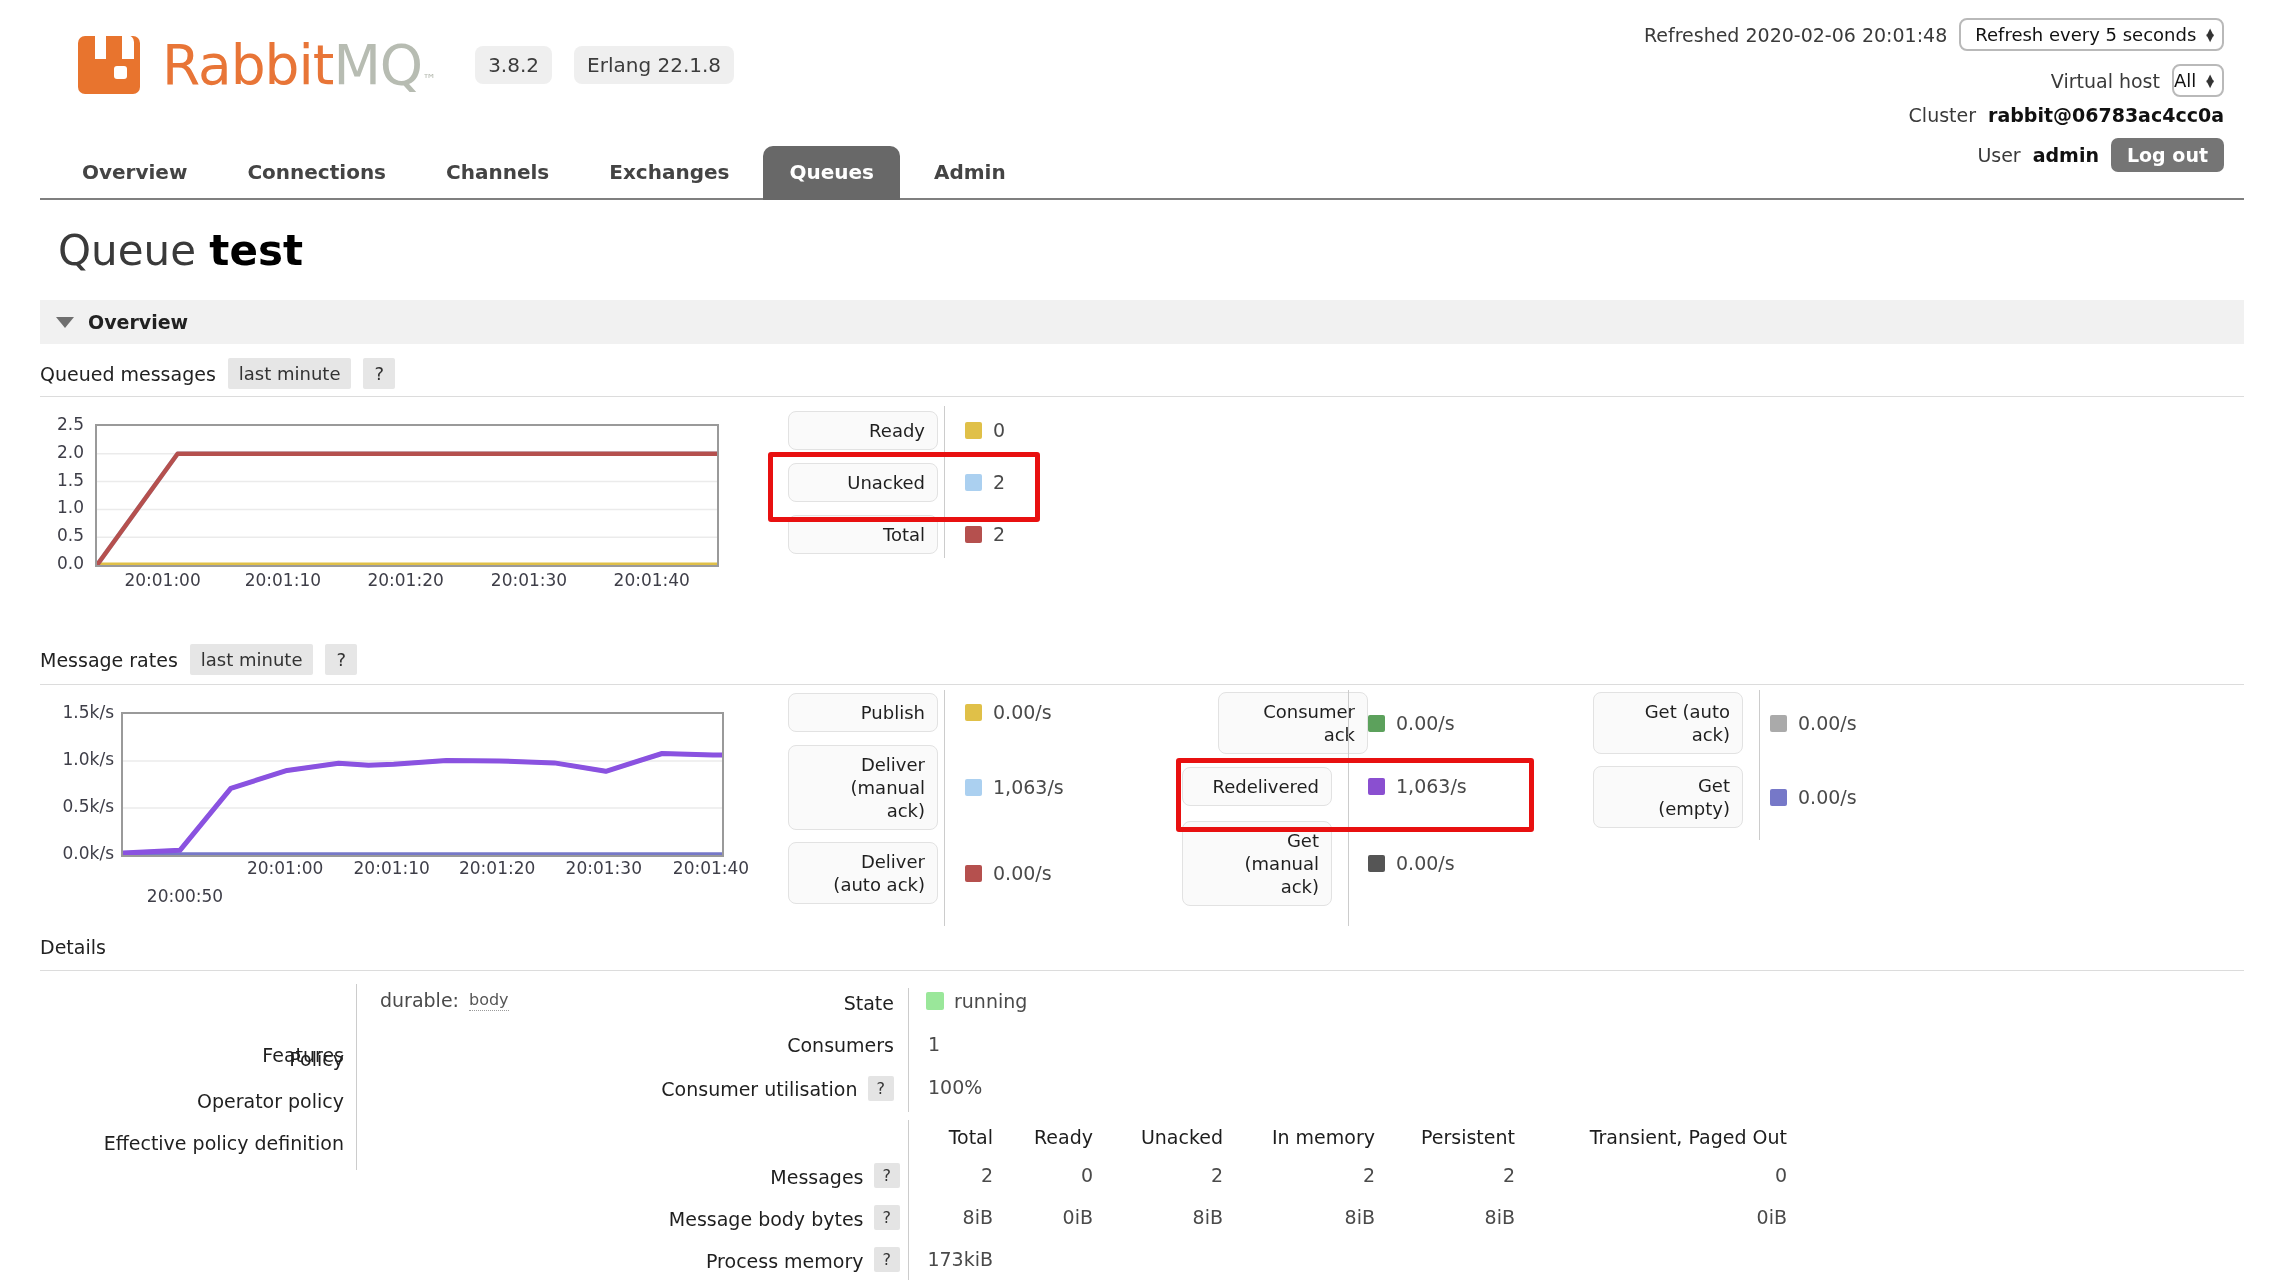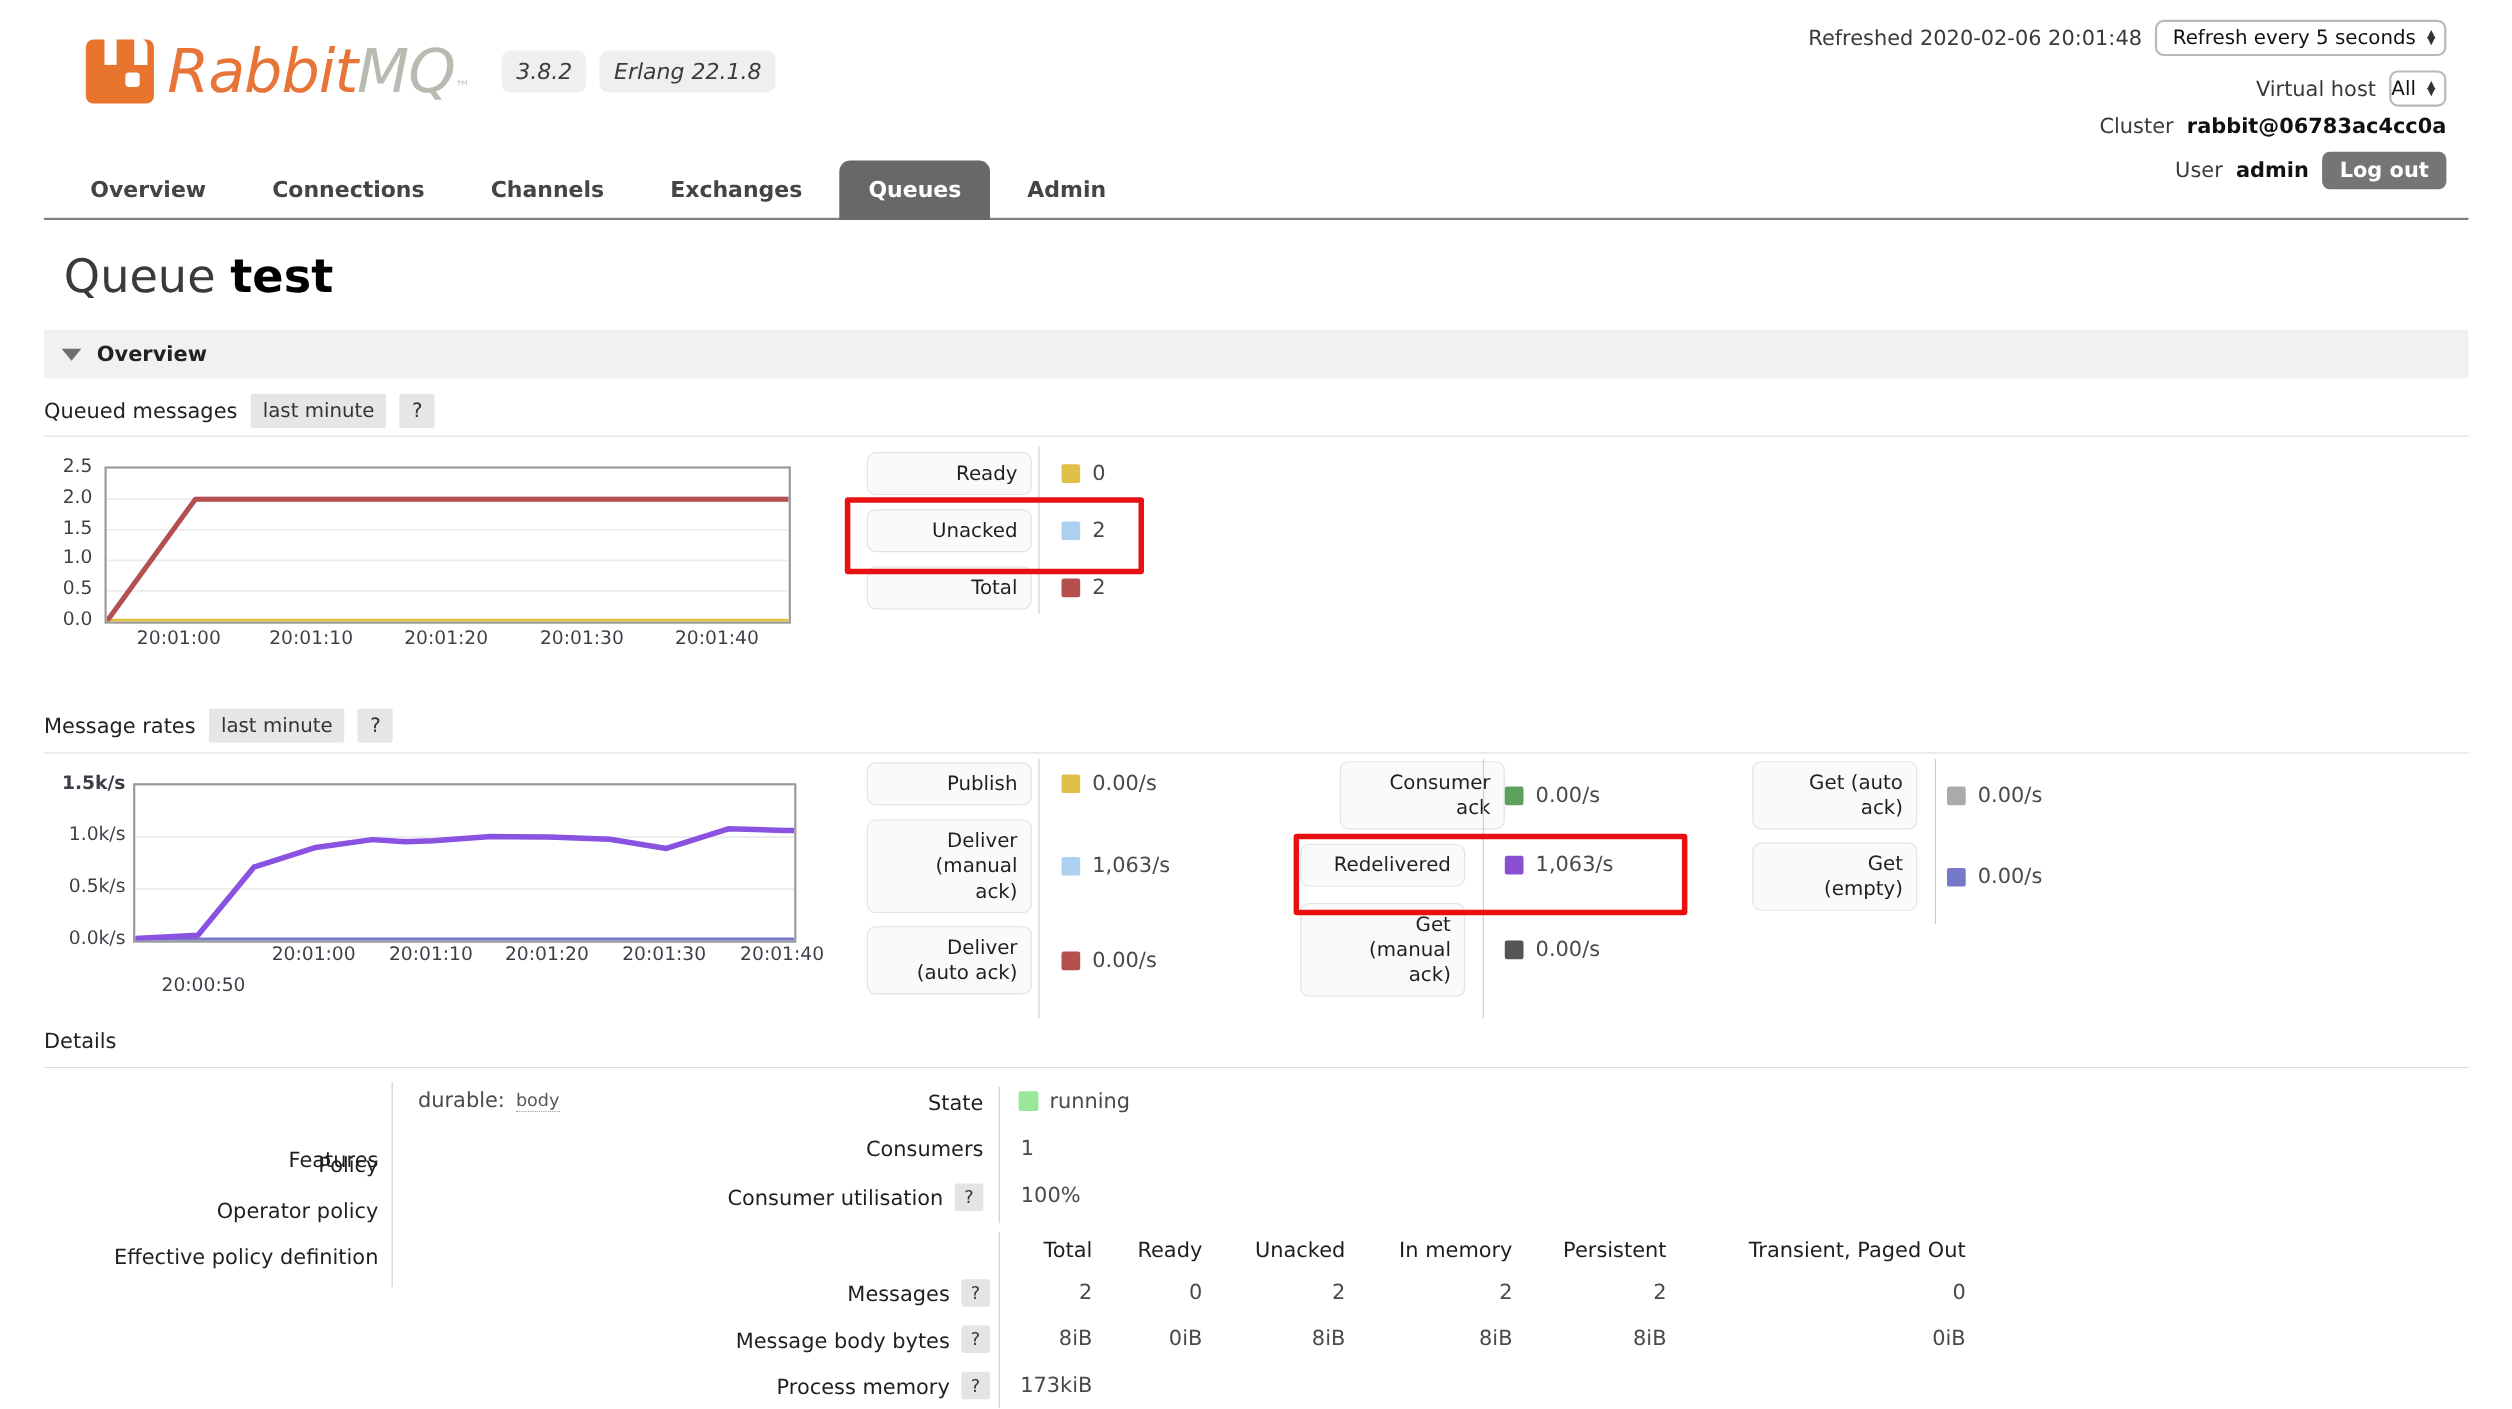--- a/index.html
+++ b/index.html
@@ -1,19 +1,19 @@
 <!DOCTYPE html>
 <html><head>
 <meta charset="utf-8">
 <style>
   html,body{margin:0;padding:0;background:#fff;}
   body{width:2284px;height:1281px;position:relative;font-family:"DejaVu Sans","Liberation Sans",sans-serif;color:#1a1a1a;overflow:hidden;}
 
   
-  .brand-row{position:absolute;left:78px;top:36px;display:flex;align-items:center;gap:12px;font-style:italic;}
+  .brand-row{position:absolute;left:78px;top:36px;display:flex;align-items:center;gap:22px;}
   .logo-icon{width:62px;height:58px;position:relative;background:#e8742e;border-radius:7px;}
   .logo-notch{position:absolute;background:#fff;top:-1px;height:24px;width:11px;}
   .logo-hole{position:absolute;background:#fff;width:13px;height:13px;left:36px;top:30px;border-radius:3px;}
   .brand-text{font-size:55px;letter-spacing:-1px;line-height:1;}
   .brand-rabbit{color:#e87537;}
   .brand-mq{color:#b7bcb2;}
   .brand-tm{font-size:14px;color:#b7bcb2;vertical-align:baseline;}
   .badge{background:#efefef;border-radius:8px;padding:7px 13px;font-size:20px;color:#3c3c3c;white-space:nowrap;}
   .toprow{position:absolute;right:60px;display:flex;align-items:center;gap:12px;font-size:19px;color:#3a3a3a;white-space:nowrap;}
   .bold{font-weight:bold;color:#111;}
@@ -198,21 +198,21 @@
 <div class="redbox" style="left:768px;top:452px;width:262px;height:60px;"></div>
 
 <div class="sec-head" style="top:644px;">
   <span>Message rates</span>
   <span class="mini-badge">last minute</span>
   <span class="mini-badge">?</span>
 </div>
 <div class="hr" style="top:684px;"></div>
 
 <div class="yticks" style="left:20px;top:712px;width:94px;height:141px;">
-    <span style="top: 0px; font-weight: bold;">1.5k/s</span>
+    <span style="top: 0px;">1.5k/s</span>
     <span style="top: 47px;">1.0k/s</span>
     <span style="top: 94px;">0.5k/s</span>
     <span style="top: 141px;">0.0k/s</span>
   </div>
 <div class="plot" style="left:121px;top:712px;width:599px;height:141px;">
     <svg width="599" height="141" viewBox="0 0 599 141">
       <line x1="0" x2="599" y1="47" y2="47" stroke="#ebebeb" stroke-width="1.5"></line>
       <line x1="0" x2="599" y1="94" y2="94" stroke="#ebebeb" stroke-width="1.5"></line>
       <polyline points="0.0,139.1 56.9,136.3 107.8,74.3 164.1,56.4 215.6,49.3 245.6,51.2 270.7,50.3 323.5,46.5 376.2,47.0 431.3,48.9 482.8,57.3 539.1,39.5 590.0,40.9 599.0,40.9" fill="none" stroke="#abd0f0" stroke-width="4" stroke-linejoin="round"></polyline>
       <polyline points="0.0,140.5 599.0,140.5" fill="none" stroke="#7678c8" stroke-width="4.5" stroke-linejoin="round"></polyline>

